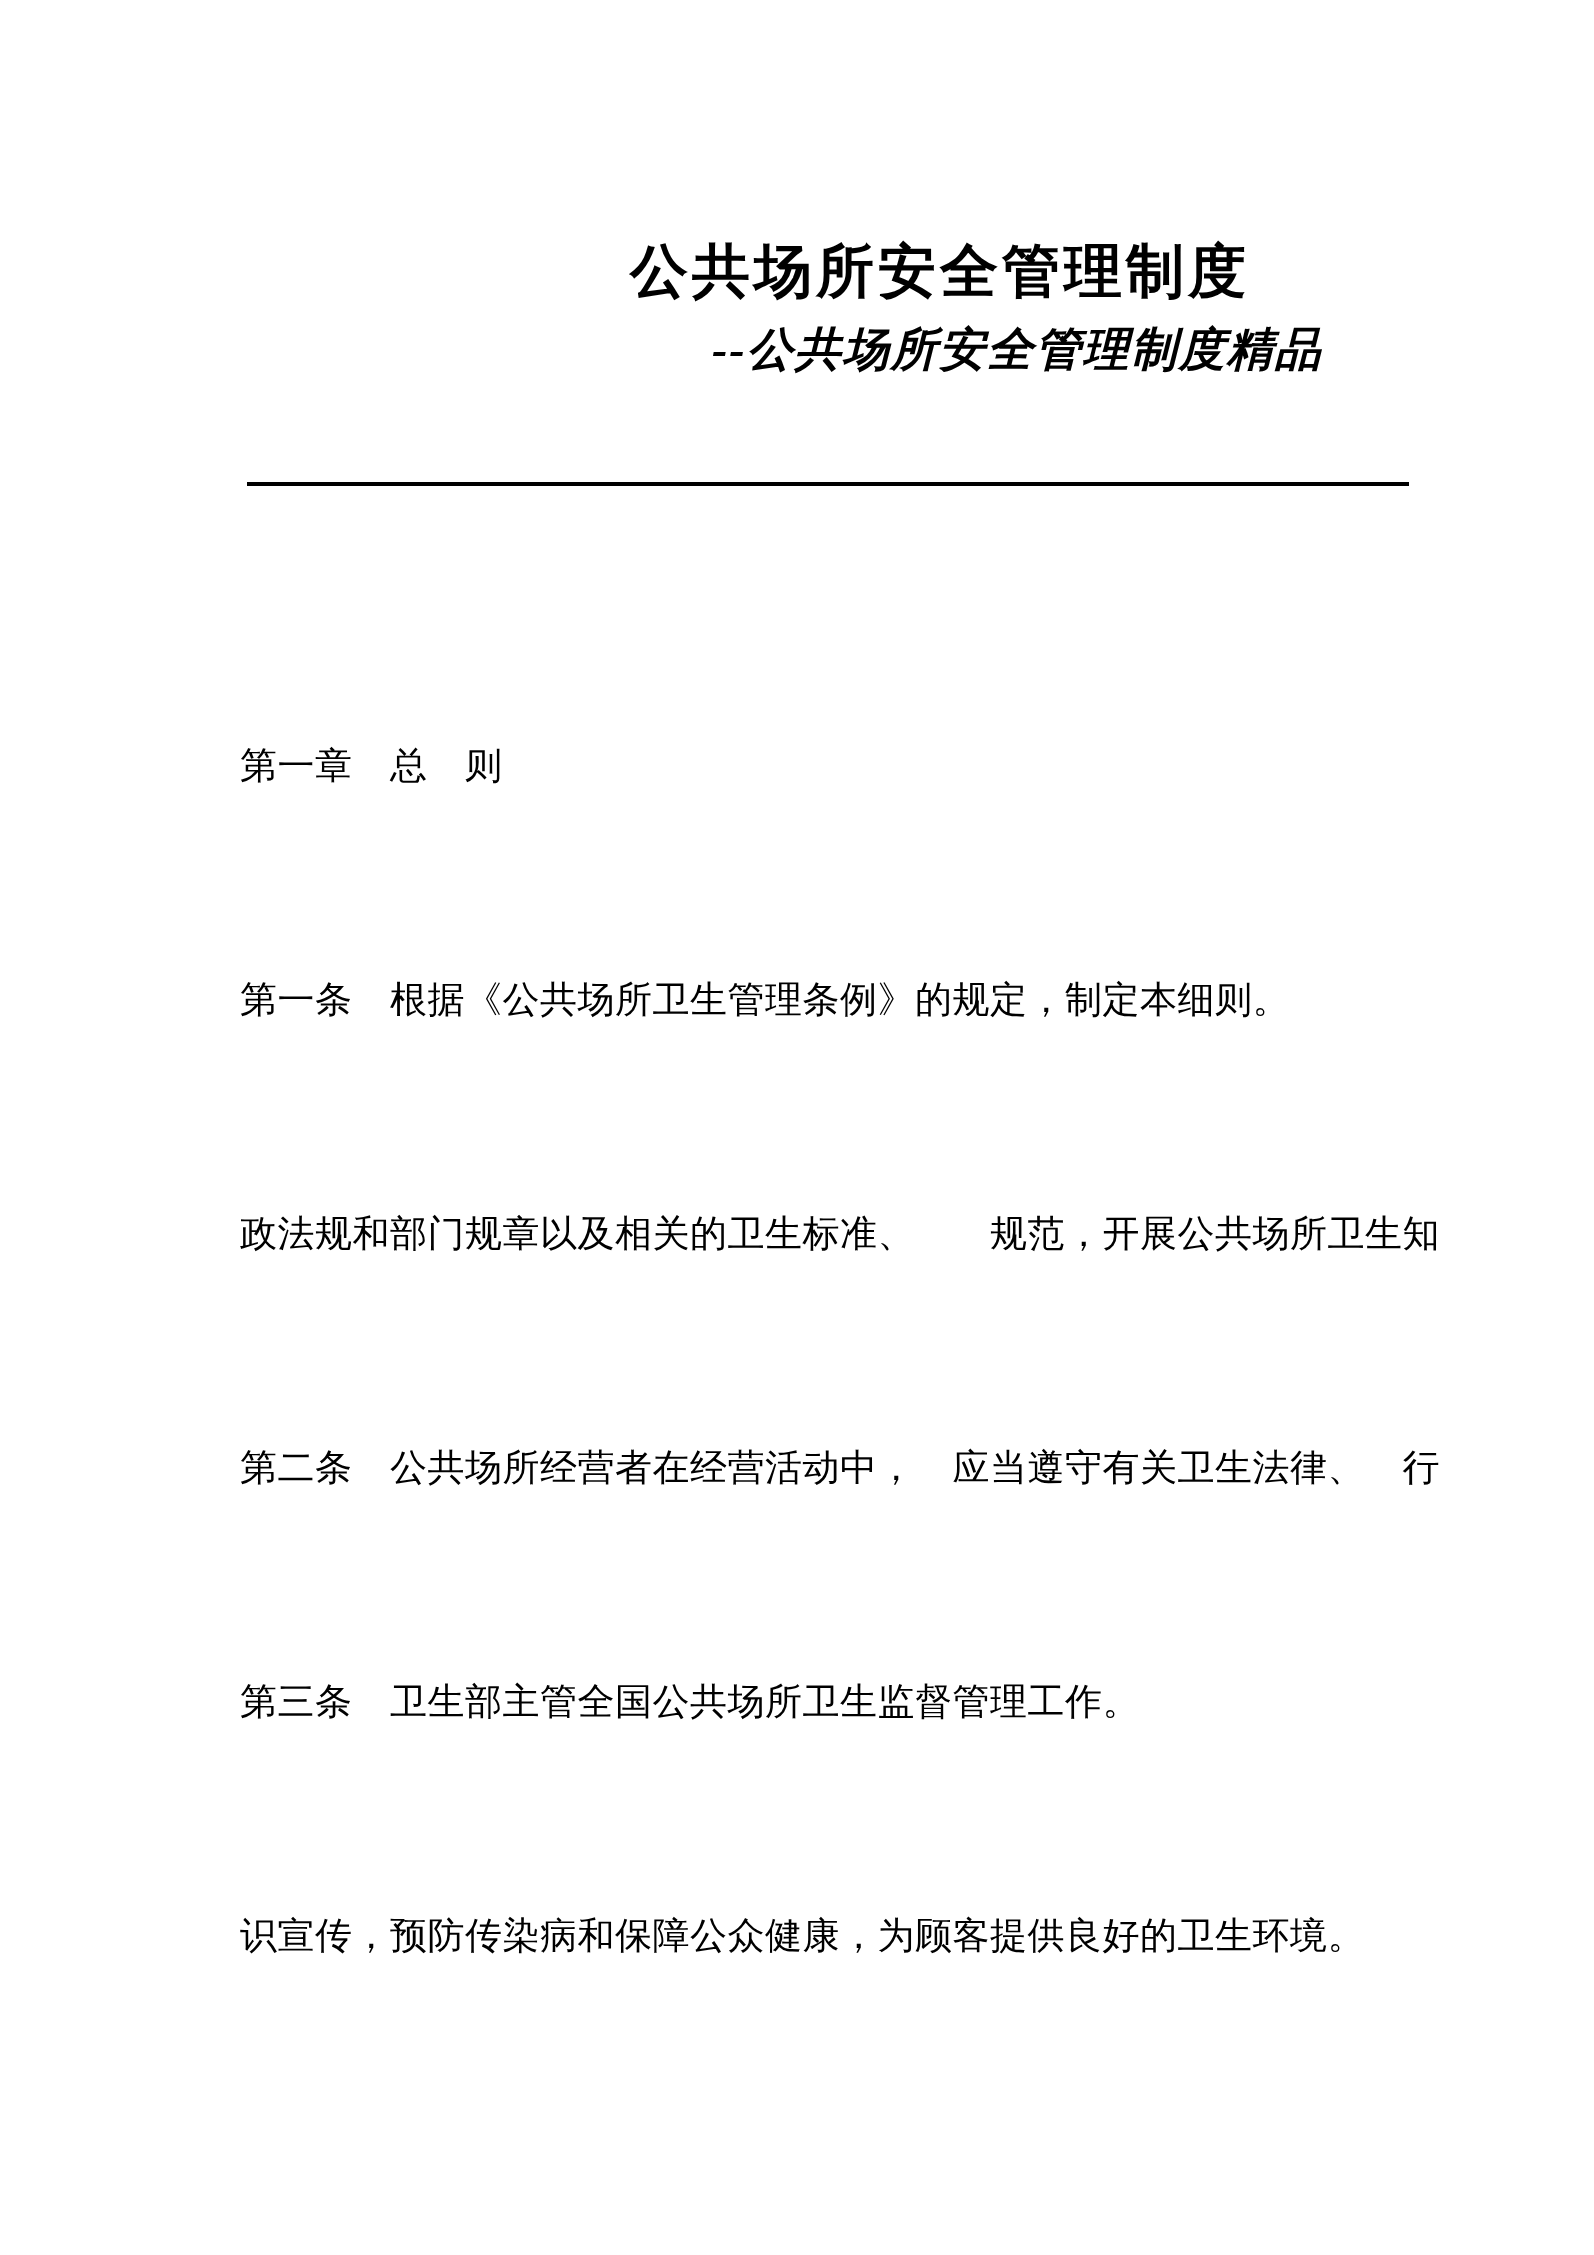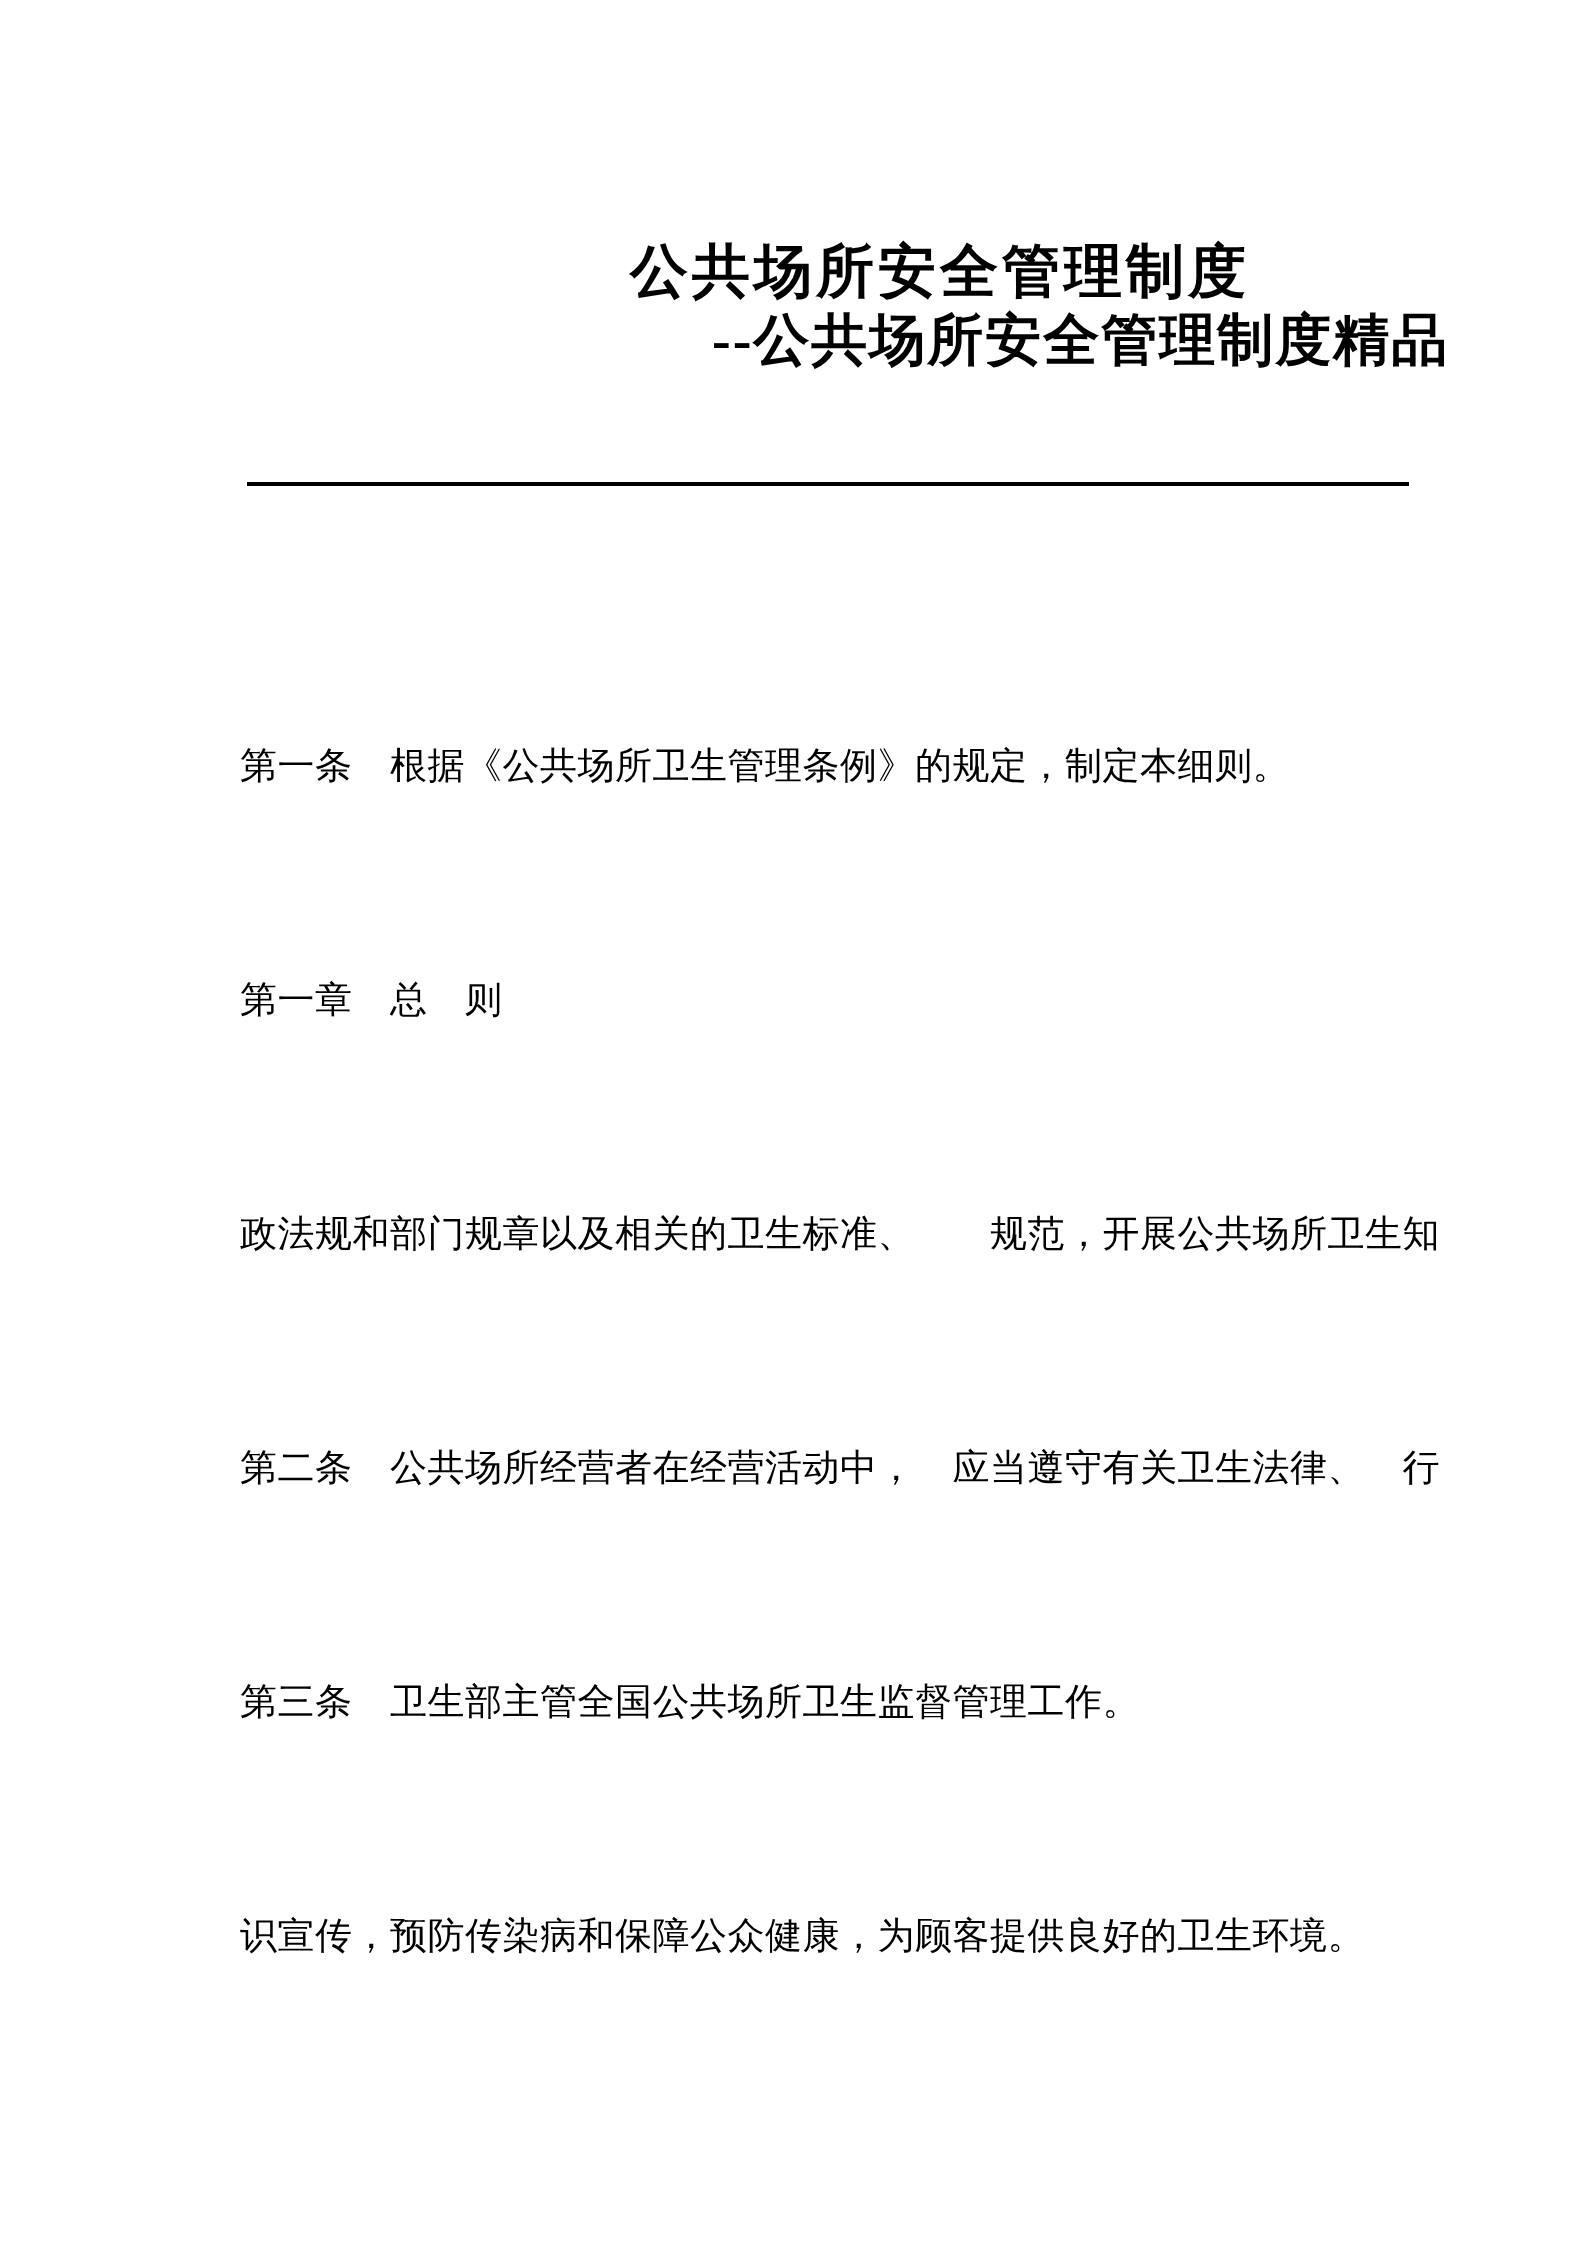--- a/index.html
+++ b/index.html
@@ -22,26 +22,27 @@
     top: 238px;
     font-size: 58px;
     font-weight: 700;
     letter-spacing: 4px;
     white-space: pre;
     line-height: 68px;
   }
   .doc-subtitle {
     position: absolute;
     left: 712px;
-    top: 314px;
-    font-size: 56px;
+    top: 324px;
+    font-size: 46px;
     font-weight: 700;
     letter-spacing: 2px;
     white-space: pre;
     line-height: 52px;
+    font-style: italic;
   }
   .title-rule {
     position: absolute;
     left: 247px;
     top: 482px;
     width: 1162px;
     height: 4px;
     background: #000000;
   }
   .doc-body {
@@ -63,22 +64,22 @@
 
 <div class="page">
 
   <div class="doc-title">公共场所安全管理制度</div>
 
   <div class="doc-subtitle">--公共场所安全管理制度精品</div>
 
   <div class="title-rule"></div>
 
   <div class="doc-body">
+    <div class="doc-line">第一章　总　则</div>
     <div class="doc-line">第一条　根据《公共场所卫生管理条例》的规定，制定本细则。</div>
-    <div class="doc-line">第一章　总　则</div>
     <div class="doc-line">政法规和部门规章以及相关的卫生标准、　　规范，开展公共场所卫生知</div>
     <div class="doc-line">第二条　公共场所经营者在经营活动中，　应当遵守有关卫生法律、　行</div>
     <div class="doc-line">第三条　卫生部主管全国公共场所卫生监督管理工作。</div>
     <div class="doc-line">识宣传，预防传染病和保障公众健康，为顾客提供良好的卫生环境。</div>
     
     
     
     
     
     

